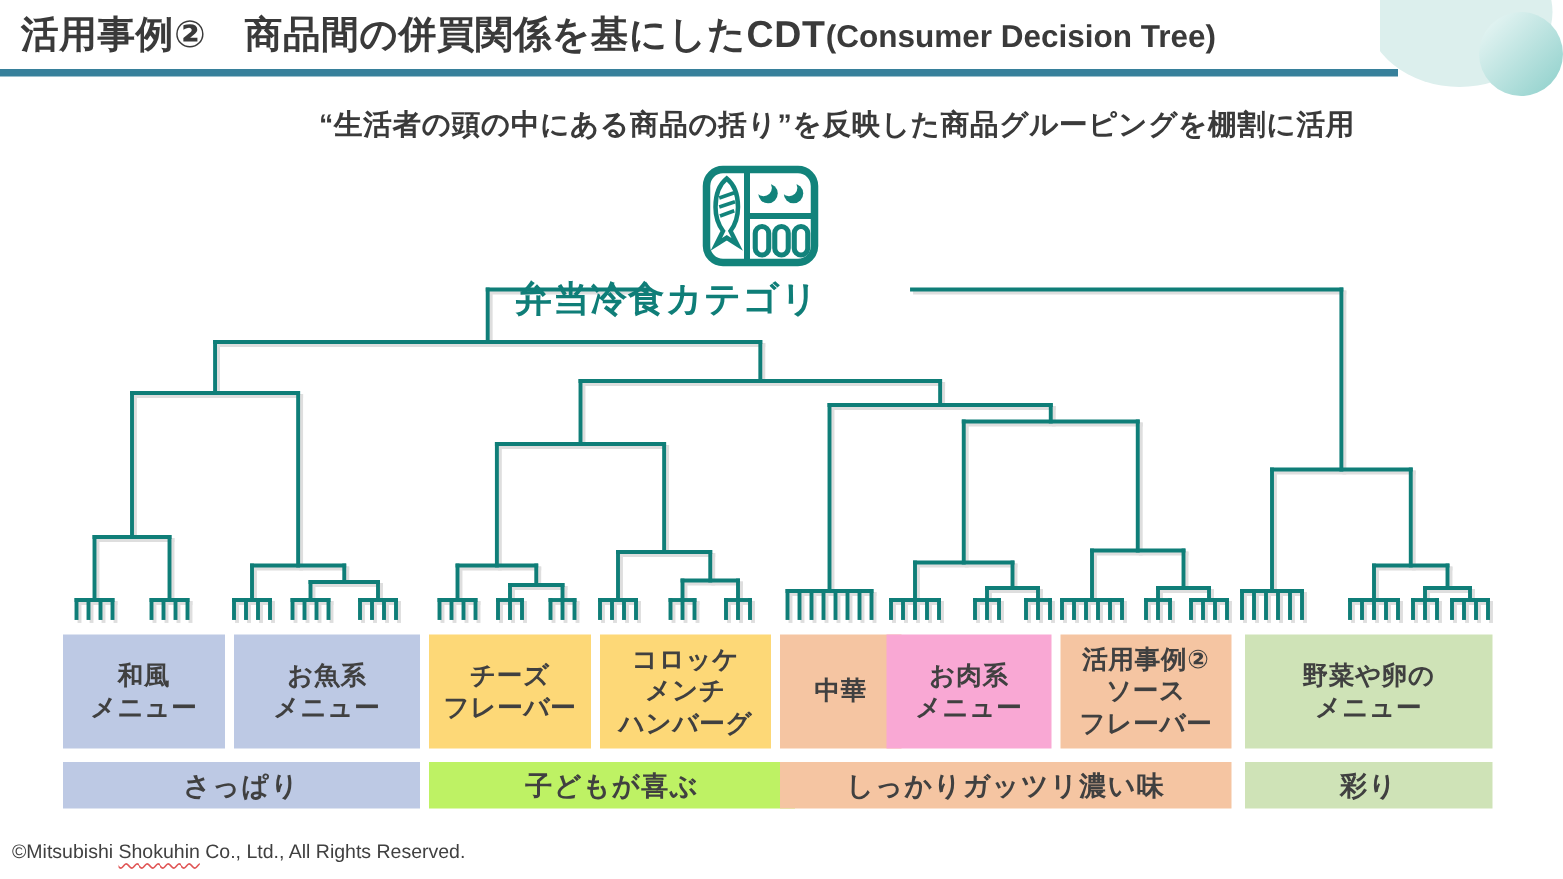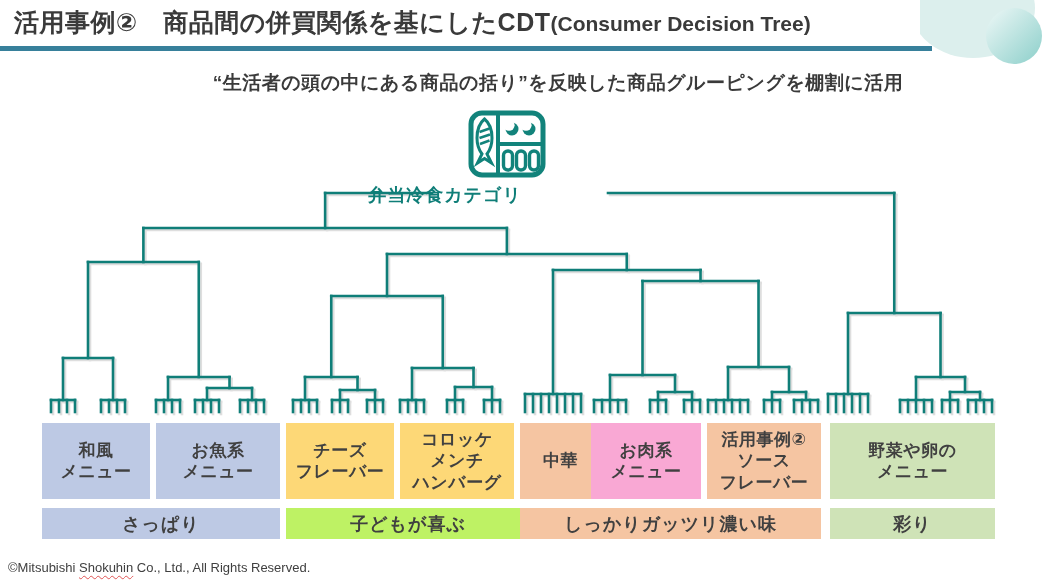--- a/index.html
+++ b/index.html
@@ -14,21 +14,21 @@
   .title .en{font-size:21px;font-weight:bold;letter-spacing:0;}
   .title-bar{position:absolute;left:0;top:46px;width:932px;height:5px;background:#37809b;}
   .deco{position:absolute;right:0;top:0;}
   .subtitle{
     position:absolute;left:0;top:70px;width:1042px;text-align:center;
     font-size:19px;font-weight:bold;color:#3a3a3a;letter-spacing:.5px;padding-left:37px;
   }
   .bento{position:absolute;left:468px;top:110px;}
   .cat-label{
     position:absolute;left:0;top:183px;width:890px;text-align:center;
-    font-size:18px;font-weight:bold;color:#0f7e78;letter-spacing:1px;
+    font-size:24px;font-weight:bold;color:#0f7e78;letter-spacing:1px;
   }
   #dendro{position:absolute;left:0;top:0;filter:drop-shadow(2px 2px 0 #dedede);}
   #dendro line{stroke:#0f7e78;stroke-width:2.6;stroke-linecap:square;}
   .pbox{
     position:absolute;top:423px;height:76px;display:flex;align-items:center;
     justify-content:center;text-align:center;font-weight:bold;font-size:17px;
     color:#404040;white-space:pre-line;line-height:1.25;letter-spacing:.5px;
   }
   .gbox{
     position:absolute;top:508px;height:31px;display:flex;align-items:center;

